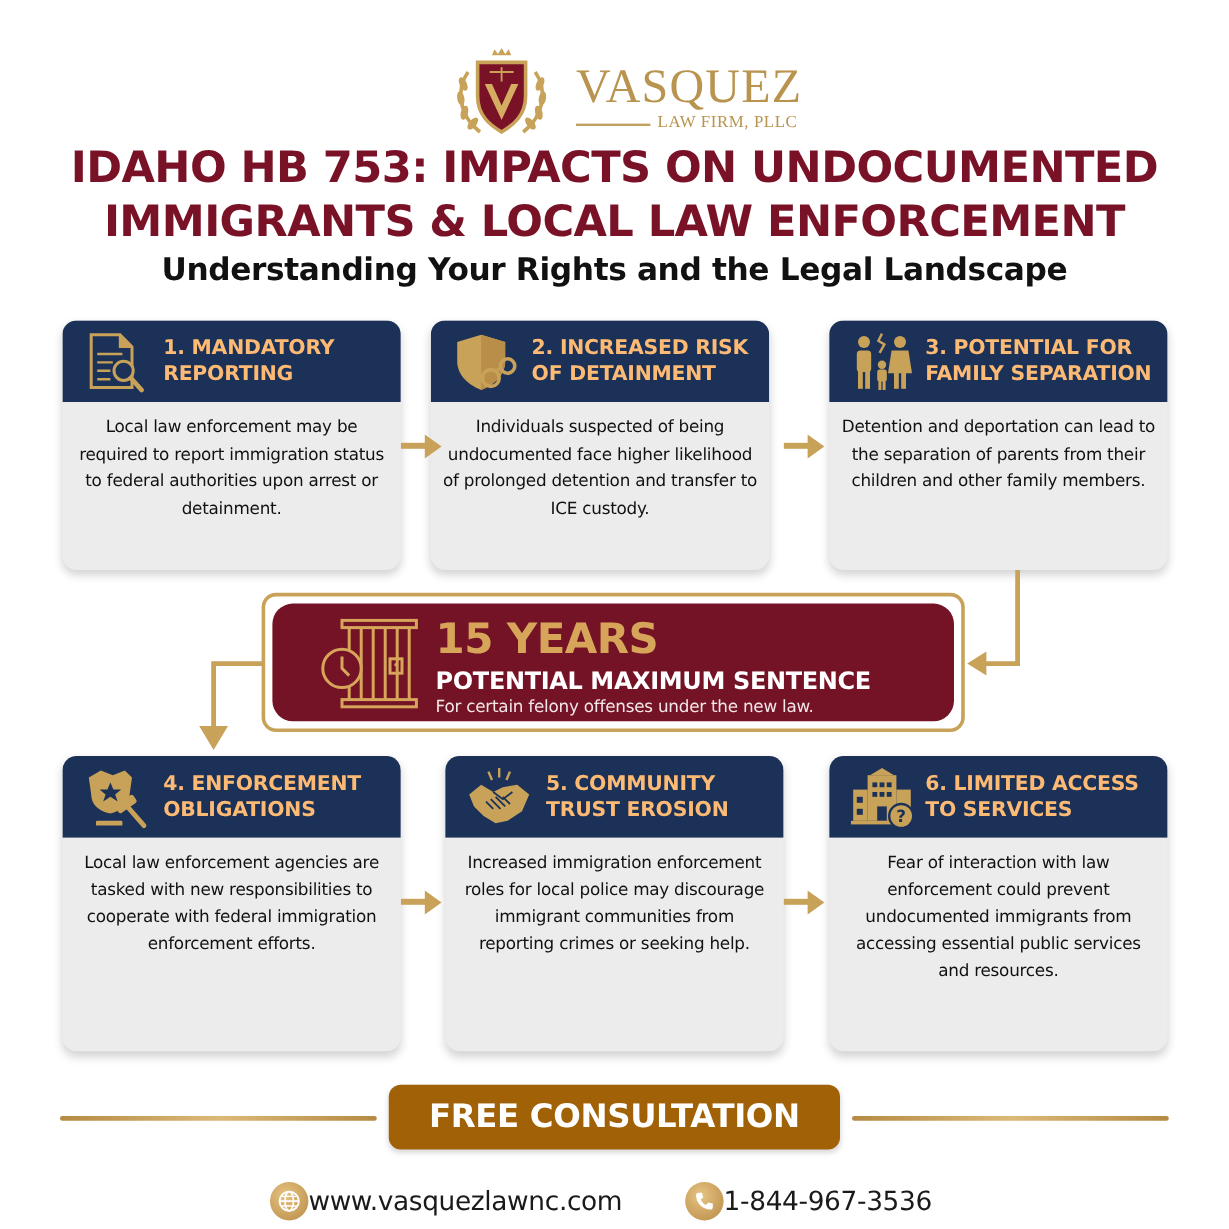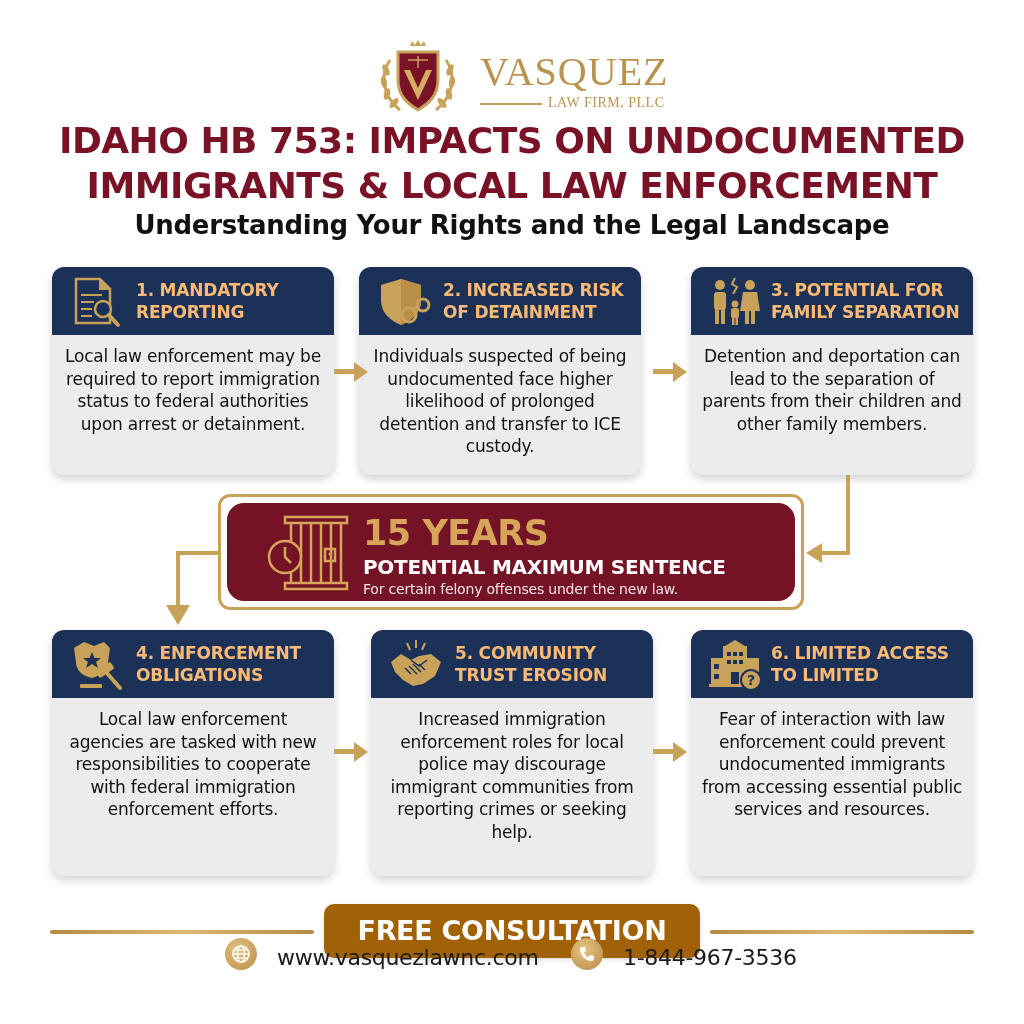--- a/index.html
+++ b/index.html
@@ -15,21 +15,21 @@
 
   
   .title { position: absolute; left: 0; top: 118px; width: 1024px; text-align: center; font-family: "DejaVu Sans", sans-serif; font-weight: bold; font-size: 36px; line-height: 45px; color: #7a1227; letter-spacing: -0.5px; }
   .subtitle { position: absolute; left: 0; top: 210px; width: 1024px; text-align: center; font-family: "DejaVu Sans", sans-serif; font-weight: bold; font-size: 26px; color: #111; letter-spacing: -0.3px; }
 
   
   .card { position: absolute; width: 282px; border-radius: 12px; background: #ececec; box-shadow: 0 4px 8px rgba(0,0,0,0.18); overflow: hidden; }
   .card-head { height: 68px; background: #1c3157; position: relative; }
   .card-icon { position: absolute; left: 18px; top: 8px; width: 54px; height: 54px; }
   .card-title { position: absolute; left: 84px; top: 12px; right: 6px; color: #fdba74; font-family: "DejaVu Sans", sans-serif; font-weight: bold; font-size: 17px; line-height: 22px; letter-spacing: -0.2px; }
-  .card-body { padding: 10px 10px 12px; text-align: center; font-family: "DejaVu Sans", sans-serif; font-size: 17px; line-height: 22.5px; color: #111; letter-spacing: -0.2px; }
+  .card-body { padding: 10px 10px 12px; text-align: center; font-family: "DejaVu Sans", sans-serif; font-size: 14px; line-height: 22.5px; color: #111; letter-spacing: -0.2px; }
 
   .c1 { left: 52px;  top: 267px; height: 208px; }
   .c2 { left: 359px; top: 267px; height: 208px; }
   .c3 { left: 691px; top: 267px; height: 208px; }
   .c4 { left: 52px;  top: 630px; height: 246px; }
   .c5 { left: 371px; top: 630px; height: 246px; }
   .c6 { left: 691px; top: 630px; height: 246px; }
   .c3 .card-title, .c6 .card-title { left: 80px; }
 
   
@@ -41,21 +41,21 @@
   .banner-icon { position: absolute; left: 38px; top: 10px; width: 84px; height: 80px; }
   .banner-big { position: absolute; left: 136px; top: 10px; font-family: "DejaVu Sans", sans-serif; font-weight: bold; font-size: 35px; line-height: 40px; color: #d6a55a; letter-spacing: -0.5px; }
   .banner-mid { position: absolute; left: 136px; top: 52px; font-family: "DejaVu Sans", sans-serif; font-weight: bold; font-size: 20px; color: #ffffff; letter-spacing: -0.3px; }
   .banner-small { position: absolute; left: 136px; top: 78px; font-family: "DejaVu Sans", sans-serif; font-size: 14px; color: #f2e6e6; letter-spacing: -0.2px; }
 
   
   .rule { position: absolute; top: 930px; height: 4px; background: linear-gradient(90deg, #b68a44, #dcb877, #b68a44); border-radius: 2px; }
   .rule-left { left: 50px; width: 264px; }
   .rule-right { left: 710px; width: 264px; }
   .cta { position: absolute; left: 324px; top: 904px; width: 376px; height: 54px; background: #a16207; border-radius: 10px; color: #fff; text-align: center; line-height: 54px; font-family: "DejaVu Sans", sans-serif; font-weight: bold; font-size: 27px; letter-spacing: -0.3px; box-shadow: 0 2px 4px rgba(0,0,0,0.15); }
-  .contact { position: absolute; top: 936px; height: 34px; display: flex; align-items: flex-end; gap: 20px; }
+  .contact { position: absolute; top: 984px; height: 34px; display: flex; align-items: center; gap: 0; }
   .contact-web { left: 225px; }
   .contact-phone { left: 571px; }
   .cicon { width: 32px; height: 32px; border-radius: 50%; background: radial-gradient(circle at 40% 35%, #e6c383, #b88a45); display: flex; align-items: center; justify-content: center; }
   .ctext { font-family: "DejaVu Sans", sans-serif; font-size: 22px; color: #1a1a1a; letter-spacing: -0.3px; }
 </style>
 </head>
 <body>
 
 <div class="logo">
   <svg class="logo-emblem" viewBox="0 0 84 78">
@@ -245,21 +245,21 @@
         <rect x="5" y="26" width="5" height="5"></rect>
           <rect x="5" y="36" width="5" height="5"></rect>
         <rect x="22" y="34" width="8" height="12"></rect>
       </g>
       <rect x="0" y="46" width="40" height="3" fill="#c9a25a"></rect>
       <circle cx="42" cy="42" r="10" fill="#c9a25a" stroke="#1c3157" stroke-width="2"></circle>
       <text x="42" y="47" text-anchor="middle" font-family="DejaVu Sans, sans-serif" font-weight="bold" font-size="14" fill="#1c3157">?</text>
     </svg>
     <div class="card-title">
       <div>6. LIMITED ACCESS</div>
-      <div>TO LIMITED</div>
+      <div>TO SERVICES</div>
     </div>
   </div>
   <div class="card-body">Fear of interaction with law enforcement could prevent undocumented immigrants from accessing essential public services and resources.</div>
 </div>
 
 <svg class="conn" style="left:334px;top:741px" width="36" height="22" viewBox="0 0 36 22">
   <rect x="0" y="8" width="22" height="5" fill="#c9a25a"></rect>
   <path d="M20 1 L34 11 L20 21 Z" fill="#c9a25a"></path>
 </svg>
 <svg class="conn" style="left:653px;top:741px" width="36" height="22" viewBox="0 0 36 22">

